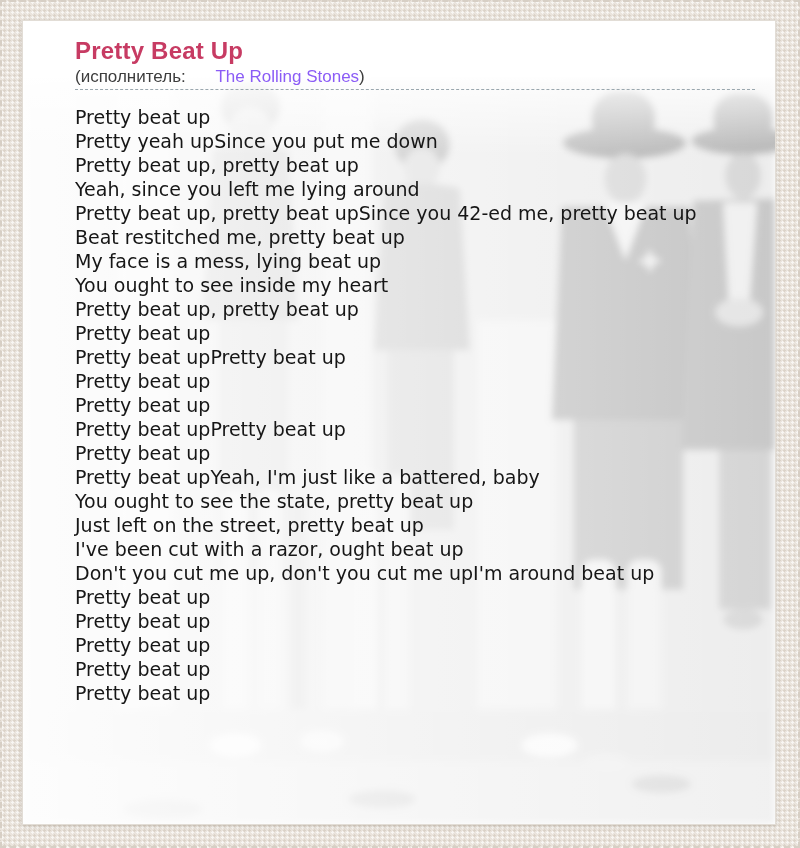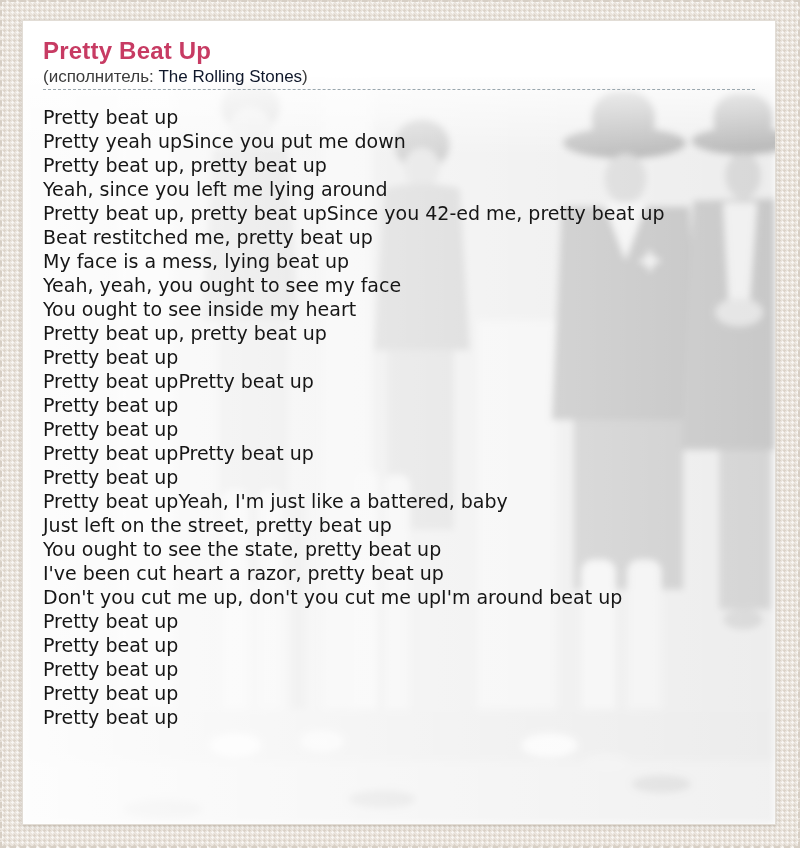--- a/index.html
+++ b/index.html
@@ -24,34 +24,34 @@
     position:absolute;left:22px;top:20px;
     width:754px;height:805px;
     background:#ffffff;
     border:1px solid #e2ddd6;
     box-shadow:0 1px 4px rgba(115,105,90,.28);
     box-sizing:border-box;
     overflow:hidden;
   }
   .photo-wrap{position:absolute;inset:0;}
   .photo-wrap svg{display:block;width:100%;height:100%;}
-  .content{position:relative;z-index:1;}
+  .content{position:relative;z-index:1;padding-left:32px;}
   h1.title{
     margin:16px 20px 0;
     font-size:24px;line-height:28px;font-weight:bold;
     letter-spacing:.2px;
     color:#c73b63;
   }
   .artist-line{
     margin:2px 20px 0;
     font-size:17px;line-height:20px;
     color:#3c3c3c;
   }
   .artist-line a{
-    color:#0f172a;text-decoration:none;cursor:pointer;
+    color:#8b5cf6;text-decoration:none;cursor:pointer;margin-left:25px;
   }
   .separator{
     margin:2px 20px 0;height:0;
     border-bottom:1px dashed #9aa7ae;
   }
   .lyrics{
     margin:15px 20px 0;
     font-family:"DejaVu Sans",sans-serif;
     font-size:19px;line-height:24px;
     color:#161616;
@@ -144,33 +144,32 @@
     <div class="artist-line"><span>(исполнитель: </span><a href="#">The Rolling Stones</a><span>)</span></div>
     <div class="separator"></div>
     <div class="lyrics">
         <div class="lyric-line">Pretty beat up</div>
         <div class="lyric-line">Pretty yeah upSince you put me down</div>
         <div class="lyric-line">Pretty beat up, pretty beat up</div>
         <div class="lyric-line">Yeah, since you left me lying around</div>
         <div class="lyric-line">Pretty beat up, pretty beat upSince you 42-ed me, pretty beat up</div>
         <div class="lyric-line">Beat restitched me, pretty beat up</div>
         <div class="lyric-line">My face is a mess, lying beat up</div>
-        <div class="lyric-line">Yeah, yeah, you ought to see my face</div>
         <div class="lyric-line">You ought to see inside my heart</div>
         <div class="lyric-line">Pretty beat up, pretty beat up</div>
         <div class="lyric-line">Pretty beat up</div>
         <div class="lyric-line">Pretty beat upPretty beat up</div>
         <div class="lyric-line">Pretty beat up</div>
         <div class="lyric-line">Pretty beat up</div>
         <div class="lyric-line">Pretty beat upPretty beat up</div>
         <div class="lyric-line">Pretty beat up</div>
         <div class="lyric-line">Pretty beat upYeah, I'm just like a battered, baby</div>
+        <div class="lyric-line">You ought to see the state, pretty beat up</div>
         <div class="lyric-line">Just left on the street, pretty beat up</div>
-        <div class="lyric-line">You ought to see the state, pretty beat up</div>
-        <div class="lyric-line">I've been cut heart a razor, pretty beat up</div>
+        <div class="lyric-line">I've been cut with a razor, ought beat up</div>
         <div class="lyric-line">Don't you cut me up, don't you cut me upI'm around beat up</div>
         <div class="lyric-line">Pretty beat up</div>
         <div class="lyric-line">Pretty beat up</div>
         <div class="lyric-line">Pretty beat up</div>
         <div class="lyric-line">Pretty beat up</div>
         <div class="lyric-line">Pretty beat up</div>
       </div>
   </div>
 
 </div>

